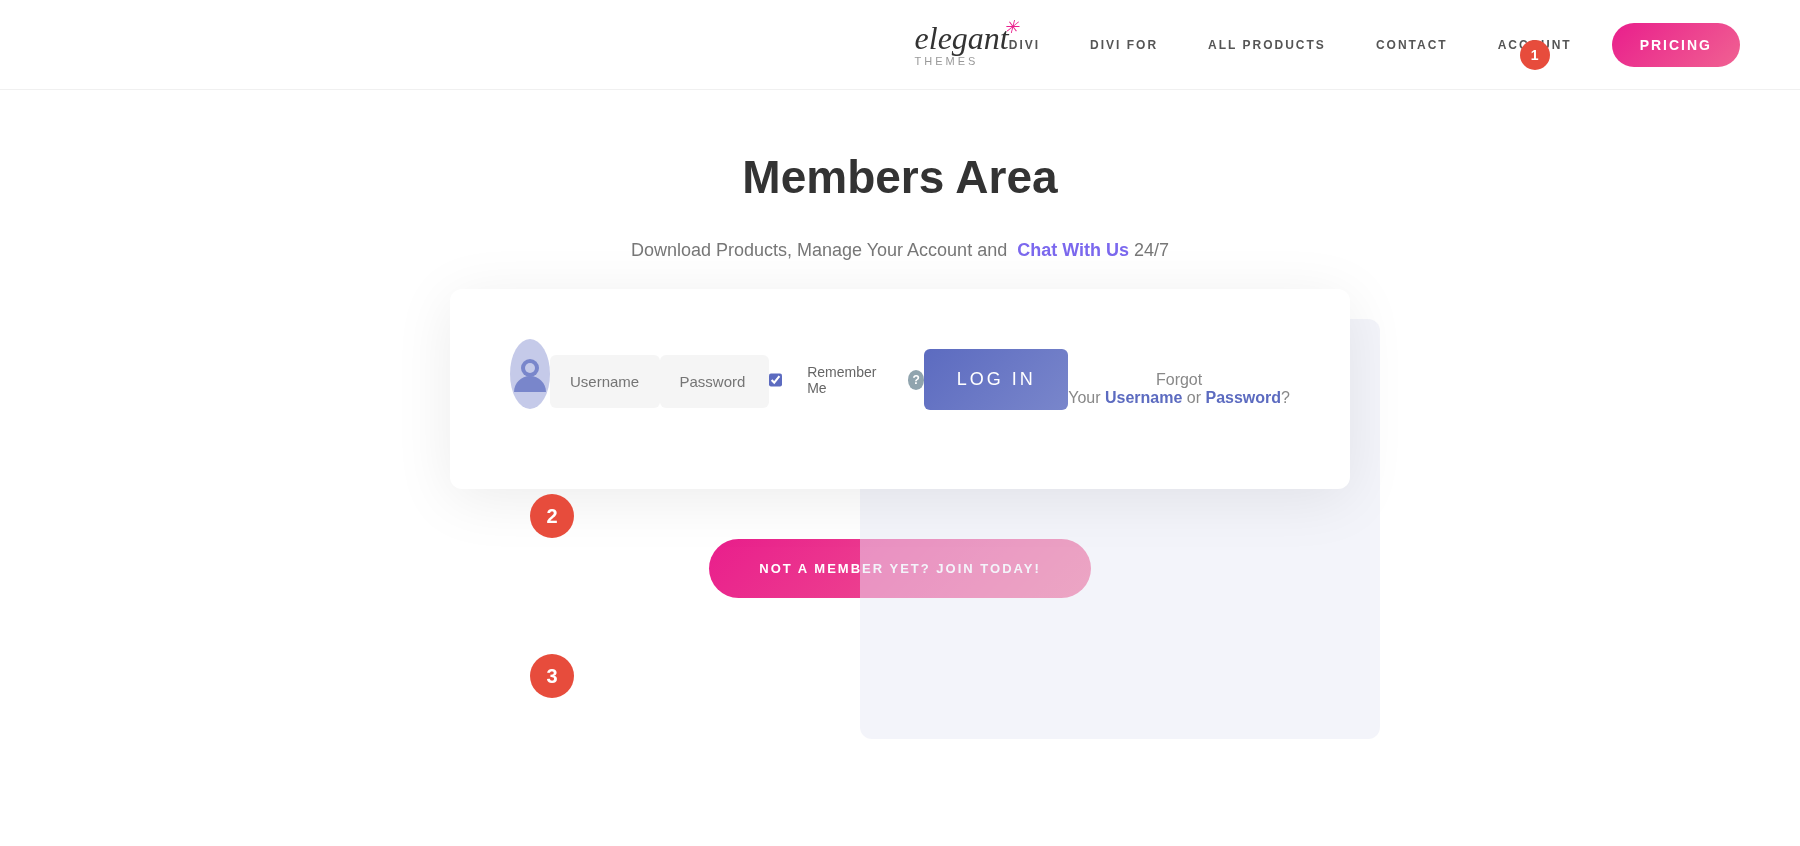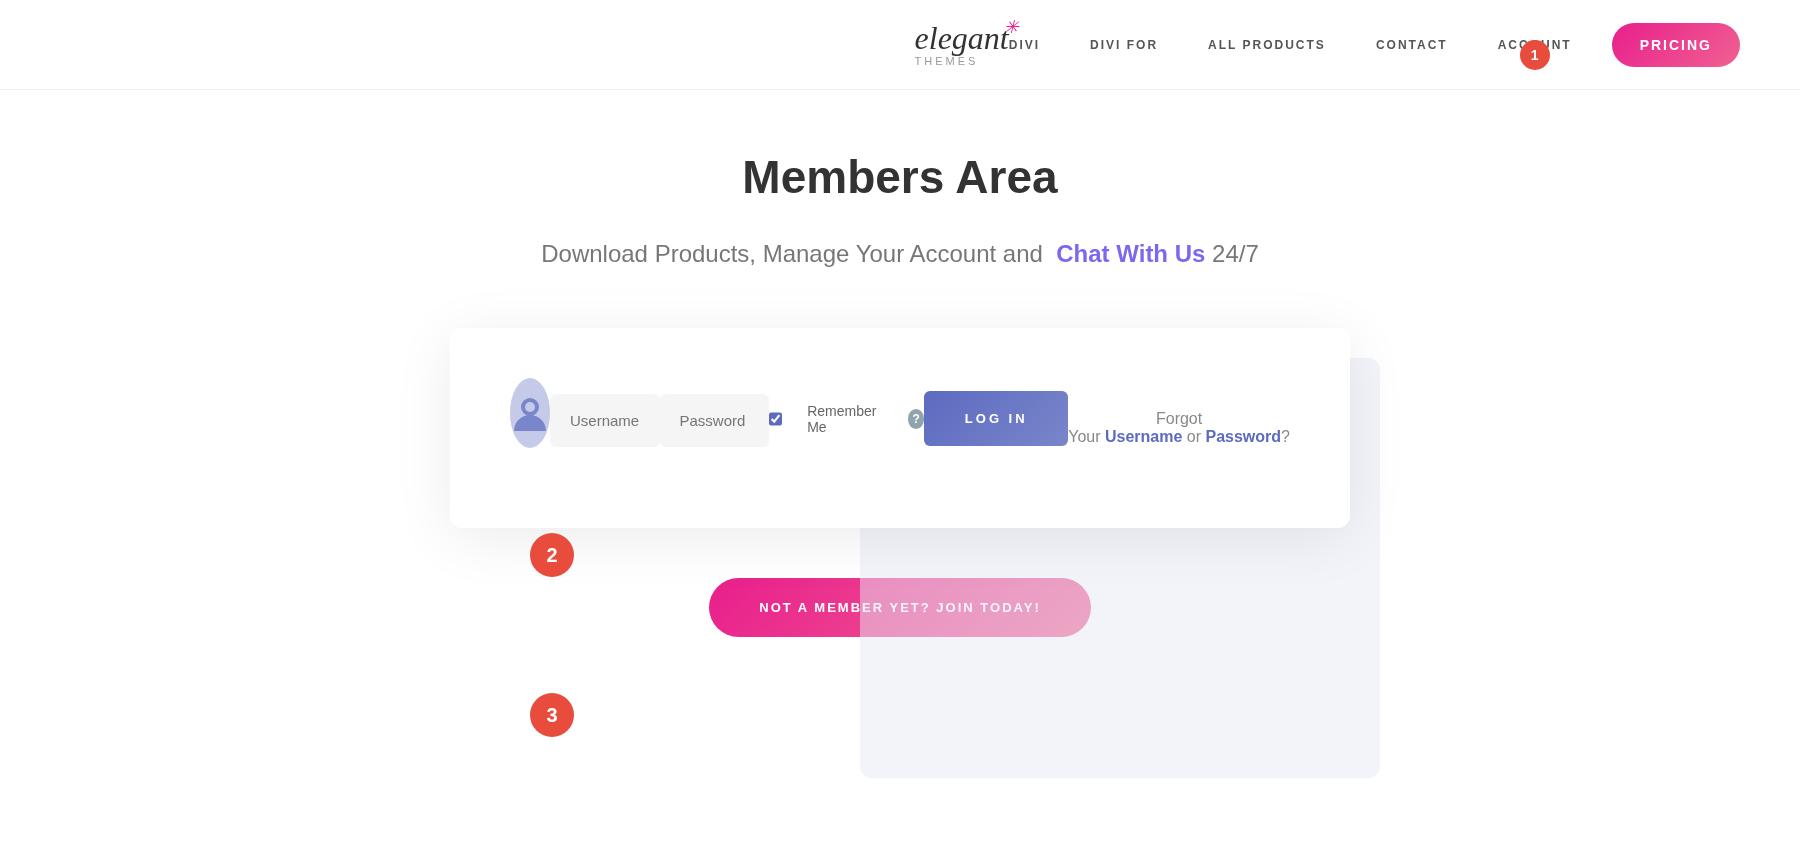--- a/index.html
+++ b/index.html
@@ -127,24 +127,24 @@
 
     .page-title {
       font-size: 46px;
       font-weight: 700;
       color: #333;
       font-family: Arial, sans-serif;
       margin-bottom: 36px;
     }
 
     .page-subtitle {
-      font-size: 24px;
+      font-size: 18px;
       color: #777;
       font-family: Arial, sans-serif;
-      margin-bottom: 60px;
+      margin-bottom: 28px;
     }
 
     .page-subtitle .chat-link {
       color: #7b68ee;
       font-weight: 600;
       text-decoration: none;
     }
 
     
     .shadow-card {
@@ -241,22 +241,22 @@
       cursor: pointer;
     }
 
     .login-btn {
       width: 100%;
       padding: 20px;
       background: linear-gradient(135deg, #5c6bc0, #7986cb);
       color: white;
       border: none;
       border-radius: 6px;
-      font-size: 13px;
-      font-weight: 700;
+      font-size: 18px;
+      font-weight: 400;
       letter-spacing: 3px;
       text-transform: uppercase;
       cursor: pointer;
       font-family: Arial, sans-serif;
       margin-bottom: 20px;
     }
 
     .forgot-text {
       font-size: 16px;
       color: #888;

